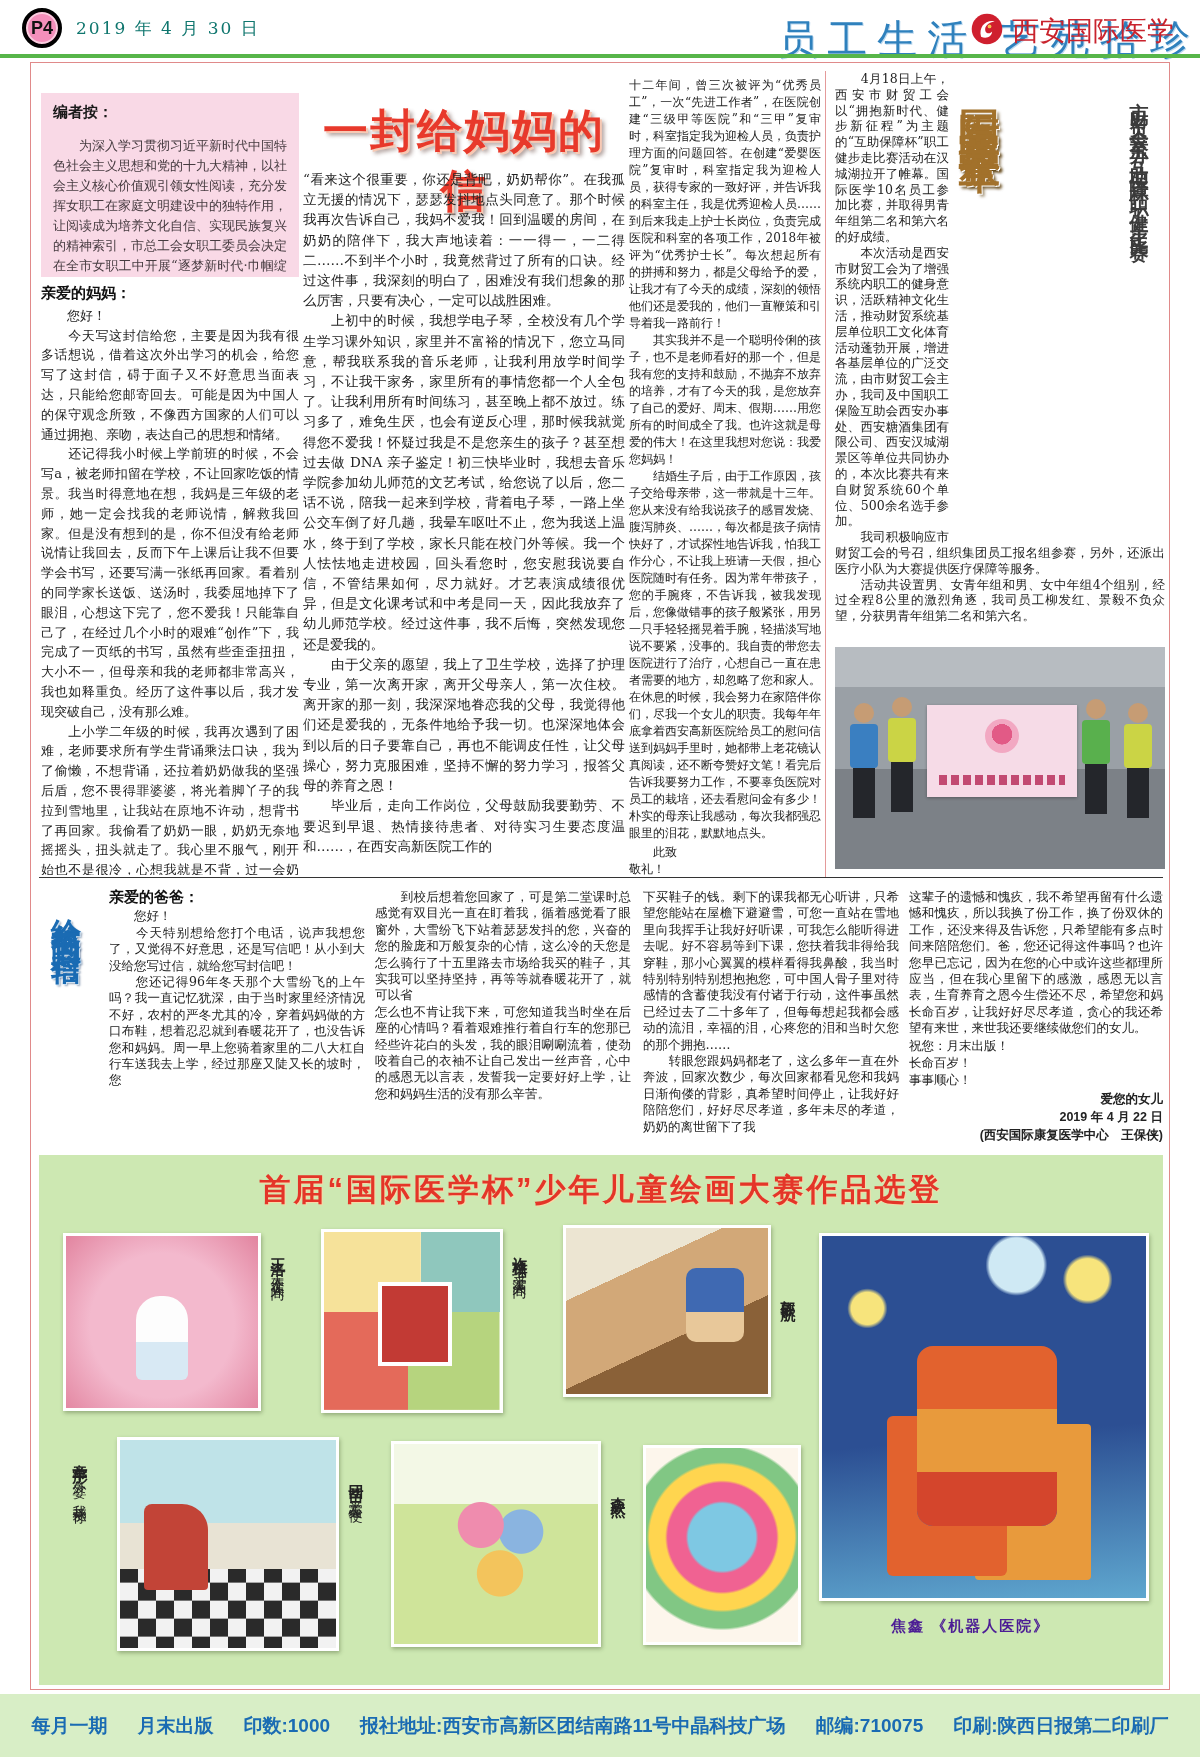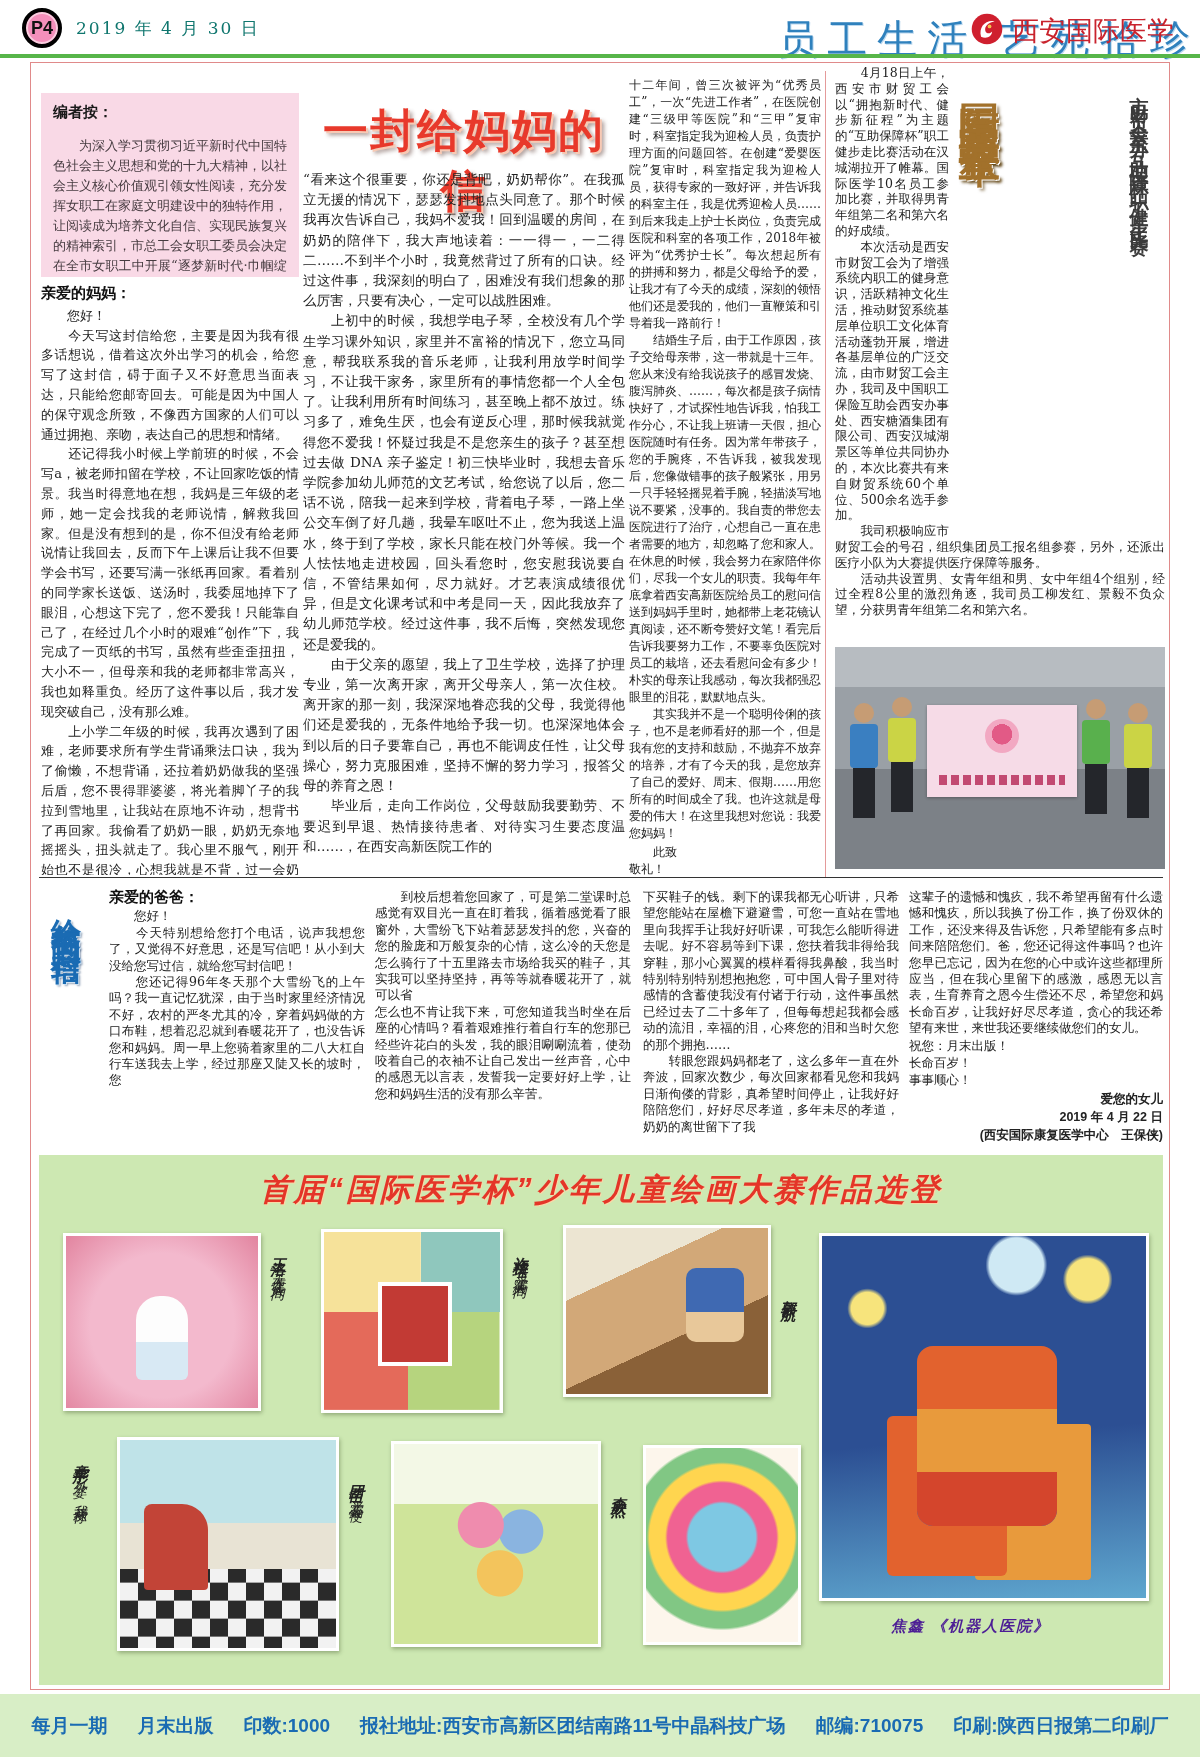--- a/index.html
+++ b/index.html
@@ -37,21 +37,21 @@
   .lcol p { text-align:justify; }
   .mom-c1 { position:absolute; left:10px; top:220px; width:258px; height:592px; font-size:13px; line-height:19.8px; overflow:hidden; }
   .mom-c2 { position:absolute; left:272px; top:106px; width:322px; height:706px; font-size:13.5px; line-height:20.2px; overflow:hidden; }
   .mom-c3 { position:absolute; left:598px; top:14px; width:192px; height:800px; font-size:12px; line-height:17px; overflow:hidden; }
   .closing-line { margin-top:2px; }
 
   .vdiv { position:absolute; left:794px; top:8px; width:1px; height:806px; background:#e49a9a; }
   .hdiv { position:absolute; left:8px; top:814px; width:1124px; height:1px; background:#333; }
 
   
-  .news { position:absolute; left:804px; top:2px; width:330px; height:572px; font-size:12.5px; line-height:15.8px; overflow:hidden; }
+  .news { position:absolute; left:804px; top:8px; width:330px; height:572px; font-size:12.5px; line-height:15.8px; overflow:hidden; }
   .news p { text-align:justify; }
   .headline-block { float:right; width:208px; height:468px; position:relative; margin-left:8px; }
   .news-sub { position:absolute; right:18px; top:16px; writing-mode:vertical-rl; font-size:19px; font-weight:bold;
               color:#3b3b3b; letter-spacing:7px; font-family:"Liberation Sans",sans-serif; }
   .news-main { position:absolute; left:14px; top:6px; writing-mode:vertical-rl; font-size:41px; font-weight:900;
                color:#a2712b; letter-spacing:5px; font-family:"DejaVu Serif",serif;
                text-shadow:1px 1px 0 #fff, 3px 3px 3px rgba(90,60,10,.55); }
   .photo { position:absolute; left:804px; top:584px; width:330px; height:222px; background:
            linear-gradient(180deg,#b7bcc1 0 18%, #9aa0a6 18% 55%, #7c8187 55% 100%); overflow:hidden; }
   .flag { position:absolute; left:92px; top:58px; width:150px; height:92px; background:#f6dbe7; box-shadow:0 1px 3px rgba(0,0,0,.3); }
@@ -72,21 +72,21 @@
   .dadcol { position:absolute; top:826px; height:262px; font-size:12.5px; line-height:16.4px; overflow:hidden; }
   .dadcol p { text-align:justify; }
   .dad-c1 { left:78px;  width:256px; }
   .dad-c2 { left:344px; width:256px; }
   .dad-c3 { left:612px; width:256px; }
   .dad-c4 { left:878px; width:254px; }
   .wish { line-height:17px; }
   .dad-sig { text-align:right; font-family:"Liberation Sans",sans-serif; font-weight:bold; font-size:12.5px; line-height:18px; margin-top:2px; }
 
   
-  .gallery { position:absolute; left:8px; top:1092px; width:1124px; height:530px; background:#cde8b2; overflow:hidden;font-style:italic; }
+  .gallery { position:absolute; left:8px; top:1092px; width:1124px; height:530px; background:#cde8b2; overflow:hidden; }
   .gal-title { text-align:center; margin-top:14px; font-size:31px; font-weight:900; color:#e43528;
                font-family:"Liberation Sans",sans-serif; letter-spacing:3px; text-shadow:1px 1px 0 #f8d9a8; }
   .art { position:absolute; border:3px solid #fff; box-shadow:1px 2px 4px rgba(40,60,20,.35); }
   .art-label { position:absolute; writing-mode:vertical-rl; font-size:15px; font-weight:bold; color:#222;
                letter-spacing:3px; line-height:18px; font-family:"Liberation Sans",sans-serif; }
   .art-label .work { font-weight:normal; font-size:14px; }
   .art-caption { position:absolute; font-size:15px; font-weight:bold; color:#4c1d95; font-family:"Liberation Sans",sans-serif; }
 
   .art1 { left:24px; top:78px; width:198px; height:178px;
           background:radial-gradient(circle at 50% 52%, #ffffff 0 15%, #f3b9cd 16% 55%, #e2849f 100%); }
@@ -186,22 +186,22 @@
           <p>“看来这个很重要，你还是背吧，奶奶帮你”。在我孤立无援的情况下，瑟瑟发抖地点头同意了。那个时候我再次告诉自己，我妈不爱我！回到温暖的房间，在奶奶的陪伴下，我大声地读着：一一得一，一二得二……不到半个小时，我竟然背过了所有的口诀。经过这件事，我深刻的明白了，困难没有我们想象的那么厉害，只要有决心，一定可以战胜困难。</p>
           <p>　　上初中的时候，我想学电子琴，全校没有几个学生学习课外知识，家里并不富裕的情况下，您立马同意，帮我联系我的音乐老师，让我利用放学时间学习，不让我干家务，家里所有的事情您都一个人全包了。让我利用所有时间练习，甚至晚上都不放过。练习多了，难免生厌，也会有逆反心理，那时候我就觉得您不爱我！怀疑过我是不是您亲生的孩子？甚至想过去做 DNA 亲子鉴定！初三快毕业时，我想去音乐学院参加幼儿师范的文艺考试，给您说了以后，您二话不说，陪我一起来到学校，背着电子琴，一路上坐公交车倒了好几趟，我晕车呕吐不止，您为我送上温水，终于到了学校，家长只能在校门外等候。我一个人怯怯地走进校园，回头看您时，您安慰我说要自信，不管结果如何，尽力就好。才艺表演成绩很优异，但是文化课考试和中考是同一天，因此我放弃了幼儿师范学校。经过这件事，我不后悔，突然发现您还是爱我的。</p>
           <p>　　由于父亲的愿望，我上了卫生学校，选择了护理专业，第一次离开家，离开父母亲人，第一次住校。离开家的那一刻，我深深地眷恋我的父母，我觉得他们还是爱我的，无条件地给予我一切。也深深地体会到以后的日子要靠自己，再也不能调皮任性，让父母操心，努力克服困难，坚持不懈的努力学习，报答父母的养育之恩！</p>
           <p>　　毕业后，走向工作岗位，父母鼓励我要勤劳、不要迟到早退、热情接待患者、对待实习生要态度温和……，在西安高新医院工作的</p>
         </div>
     </div>
 
     <div class="mom-c3 lcol">
       <div>
           <p>十二年间，曾三次被评为“优秀员工”，一次“先进工作者”，在医院创建“三级甲等医院”和“三甲”复审时，科室指定我为迎检人员，负责护理方面的问题回答。在创建“爱婴医院”复审时，科室指定我为迎检人员，获得专家的一致好评，并告诉我的科室主任，我是优秀迎检人员……到后来我走上护士长岗位，负责完成医院和科室的各项工作，2018年被评为“优秀护士长”。每次想起所有的拼搏和努力，都是父母给予的爱，让我才有了今天的成绩，深刻的领悟他们还是爱我的，他们一直鞭策和引导着我一路前行！</p>
+          <p>　　其实我并不是一个聪明伶俐的孩子，也不是老师看好的那一个，但是我有您的支持和鼓励，不抛弃不放弃的培养，才有了今天的我，是您放弃了自己的爱好、周末、假期……用您所有的时间成全了我。也许这就是母爱的伟大！在这里我想对您说：我爱您妈妈！</p>
           <p>　　结婚生子后，由于工作原因，孩子交给母亲带，这一带就是十三年。您从来没有给我说孩子的感冒发烧、腹泻肺炎、……，每次都是孩子病情快好了，才试探性地告诉我，怕我工作分心，不让我上班请一天假，担心医院随时有任务。因为常年带孩子，您的手腕疼，不告诉我，被我发现后，您像做错事的孩子般紧张，用另一只手轻轻摇晃着手腕，轻描淡写地说不要紧，没事的。我自责的带您去医院进行了治疗，心想自己一直在患者需要的地方，却忽略了您和家人。在休息的时候，我会努力在家陪伴你们，尽我一个女儿的职责。我每年年底拿着西安高新医院给员工的慰问信送到妈妈手里时，她都带上老花镜认真阅读，还不断夸赞好文笔！看完后告诉我要努力工作，不要辜负医院对员工的栽培，还去看慰问金有多少！朴实的母亲让我感动，每次我都强忍眼里的泪花，默默地点头。</p>
-          <p>　　其实我并不是一个聪明伶俐的孩子，也不是老师看好的那一个，但是我有您的支持和鼓励，不抛弃不放弃的培养，才有了今天的我，是您放弃了自己的爱好、周末、假期……用您所有的时间成全了我。也许这就是母爱的伟大！在这里我想对您说：我爱您妈妈！</p>
         </div>
       <p class="closing-line">　　此致</p>
       <p>敬礼！</p>
 
     </div>
 
     <div class="vdiv"></div>
 
     <div class="news">
       <div class="headline-block">

